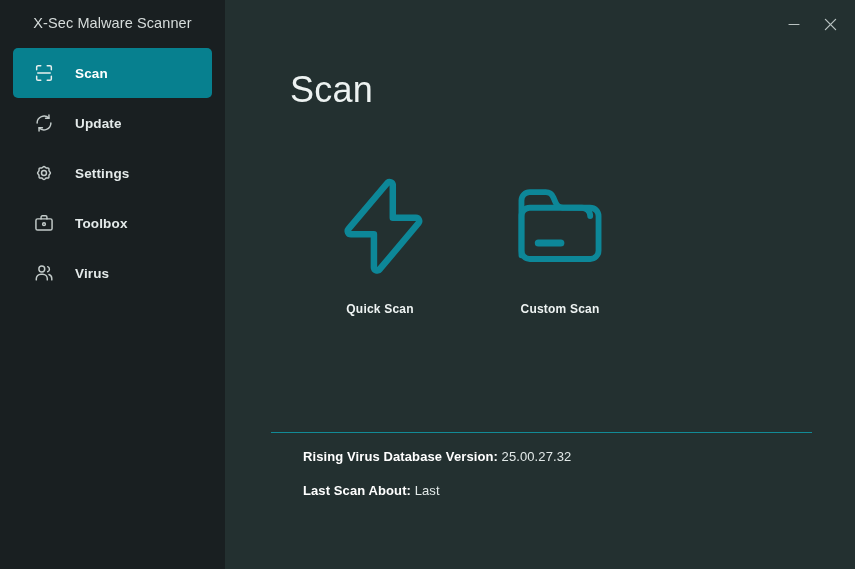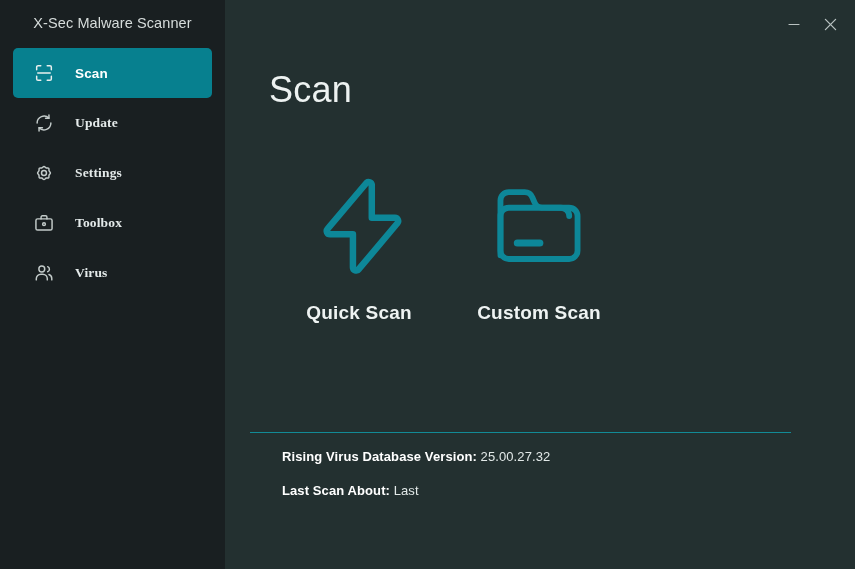--- a/index.html
+++ b/index.html
@@ -7,20 +7,21 @@
     width: 855px; height: 569px;
     background: #233030;
     font-family: "Liberation Sans", sans-serif;
     overflow: hidden;
   }
   #app {
     position: relative;
     width: 855px; height: 569px;
     display: flex;
     background: #233030;
+    gap: 21px;
   }
 
   
   #sidebar {
     width: 225px;
     height: 569px;
     background: #191f21;
     flex: 0 0 225px;
     position: relative;
   }
@@ -37,21 +38,21 @@
   .nav-item {
     position: relative;
     margin: 0 13px;
     height: 50px;
     border-radius: 5px;
     display: flex;
     align-items: center;
     padding-left: 19px;
     cursor: pointer;
   }
-  .nav-item + .nav-item { margin-top: 0; font-family: Liberation Serif, serif; }
+  .nav-item + .nav-item { margin-top: 0; }
   .nav-item.active { background: #07808f; }
   .nav-icon {
     width: 24px; height: 24px;
     flex: 0 0 24px;
     display: flex; align-items: center; justify-content: center;
     color: #c3cbca;
   }
   .nav-item.active .nav-icon { color: #e9efee; }
   .nav-label {
     margin-left: 19px;
@@ -107,21 +108,21 @@
   }
   .scan-icon-wrap {
     height: 110px;
     display: flex;
     align-items: center;
     justify-content: center;
     color: #0d8798;
   }
   .scan-label {
     margin-top: 22px;
-    font-size: 19px;
+    font-size: 12px;
     font-weight: bold;
     color: #eef3f2;
     letter-spacing: 0.2px;
   }
   #divider {
     position: absolute;
     left: 25px;
     top: 432px;
     width: 541px;
     height: 1px;

